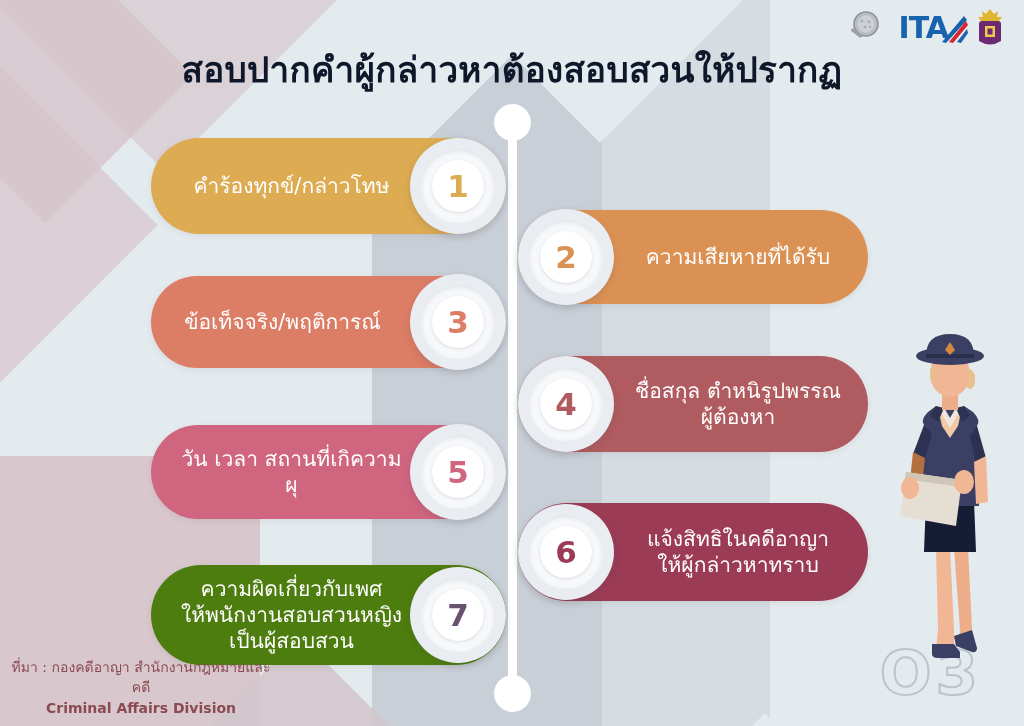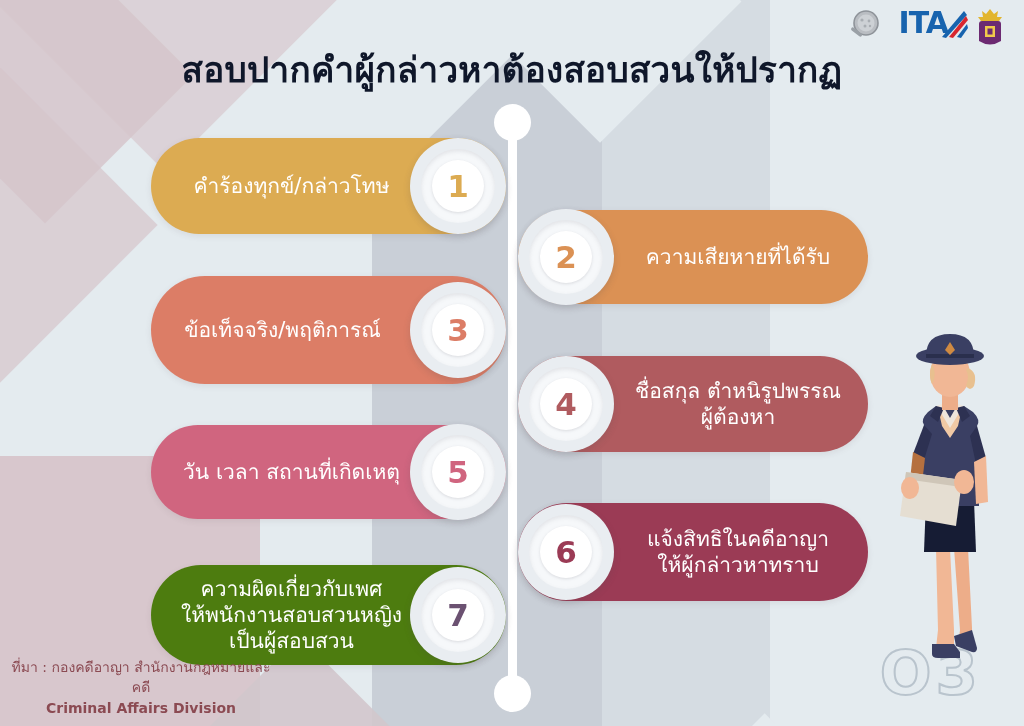--- a/index.html
+++ b/index.html
@@ -77,21 +77,21 @@
     left: 602px; bottom: -150px;
     width: 180px; height: 230px;
     background: #e4ebef;
     transform: rotate(45deg);
     transform-origin: bottom left;
   }
 
   
   .logos {
     position: absolute; right: 18px; top: 8px;
-    display: flex; align-items: flex-start; gap: 10px;
+    display: flex; align-items: center; gap: 10px;
     z-index: 40;
   }
   .logo-ita {
     font-size: 30px; font-weight: bold; letter-spacing: -1px;
     color: #1763ae; line-height: 1; position: relative; padding-right: 16px;
   }
   .logo-swoosh {
     position: absolute; right: -4px; top: 2px; width: 30px; height: 28px;
   }
 
@@ -300,39 +300,39 @@
         </div>
       </div>
       <div class="pill right" style="background: rgb(219, 145, 84); top: 210px; width: 350px; height: 94px; left: 518px;">
         <div class="pill-text">ความเสียหายที่ได้รับ</div>
         <div class="badge">
           <div class="badge-ring2"></div>
           <div class="badge-ring3"></div>
           <div class="badge-num" style="color: rgb(219, 145, 84);">2</div>
         </div>
       </div>
-      <div class="pill left" style="background: rgb(220, 125, 102); top: 276px; width: 355px; height: 108px; left: 151px; gap: 18px;">
+      <div class="pill left" style="background: rgb(220, 125, 102); top: 276px; width: 355px; height: 92px; left: 151px; gap: 18px;">
         <div class="pill-text">ข้อเท็จจริง/พฤติการณ์</div>
         <div class="badge">
           <div class="badge-ring2"></div>
           <div class="badge-ring3"></div>
           <div class="badge-num" style="color: rgb(220, 125, 102);">3</div>
         </div>
       </div>
       <div class="pill right" style="background: rgb(176, 91, 95); top: 356px; width: 350px; height: 96px; left: 518px;">
         <div class="pill-text">ชื่อสกุล ตำหนิรูปพรรณ
 ผู้ต้องหา</div>
         <div class="badge">
           <div class="badge-ring2"></div>
           <div class="badge-ring3"></div>
           <div class="badge-num" style="color: rgb(176, 91, 95);">4</div>
         </div>
       </div>
       <div class="pill left" style="background: rgb(208, 101, 127); top: 425px; width: 355px; height: 94px; left: 151px;">
-        <div class="pill-text">วัน เวลา สถานที่เกิดเหตุ</div>
+        <div class="pill-text">วัน เวลา สถานที่เกิความผุ</div>
         <div class="badge">
           <div class="badge-ring2"></div>
           <div class="badge-ring3"></div>
           <div class="badge-num" style="color: rgb(208, 101, 127);">5</div>
         </div>
       </div>
       <div class="pill right" style="background: rgb(155, 59, 85); top: 503px; width: 350px; height: 98px; left: 518px;">
         <div class="pill-text">แจ้งสิทธิในคดีอาญา
 ให้ผู้กล่าวหาทราบ</div>
         <div class="badge">

